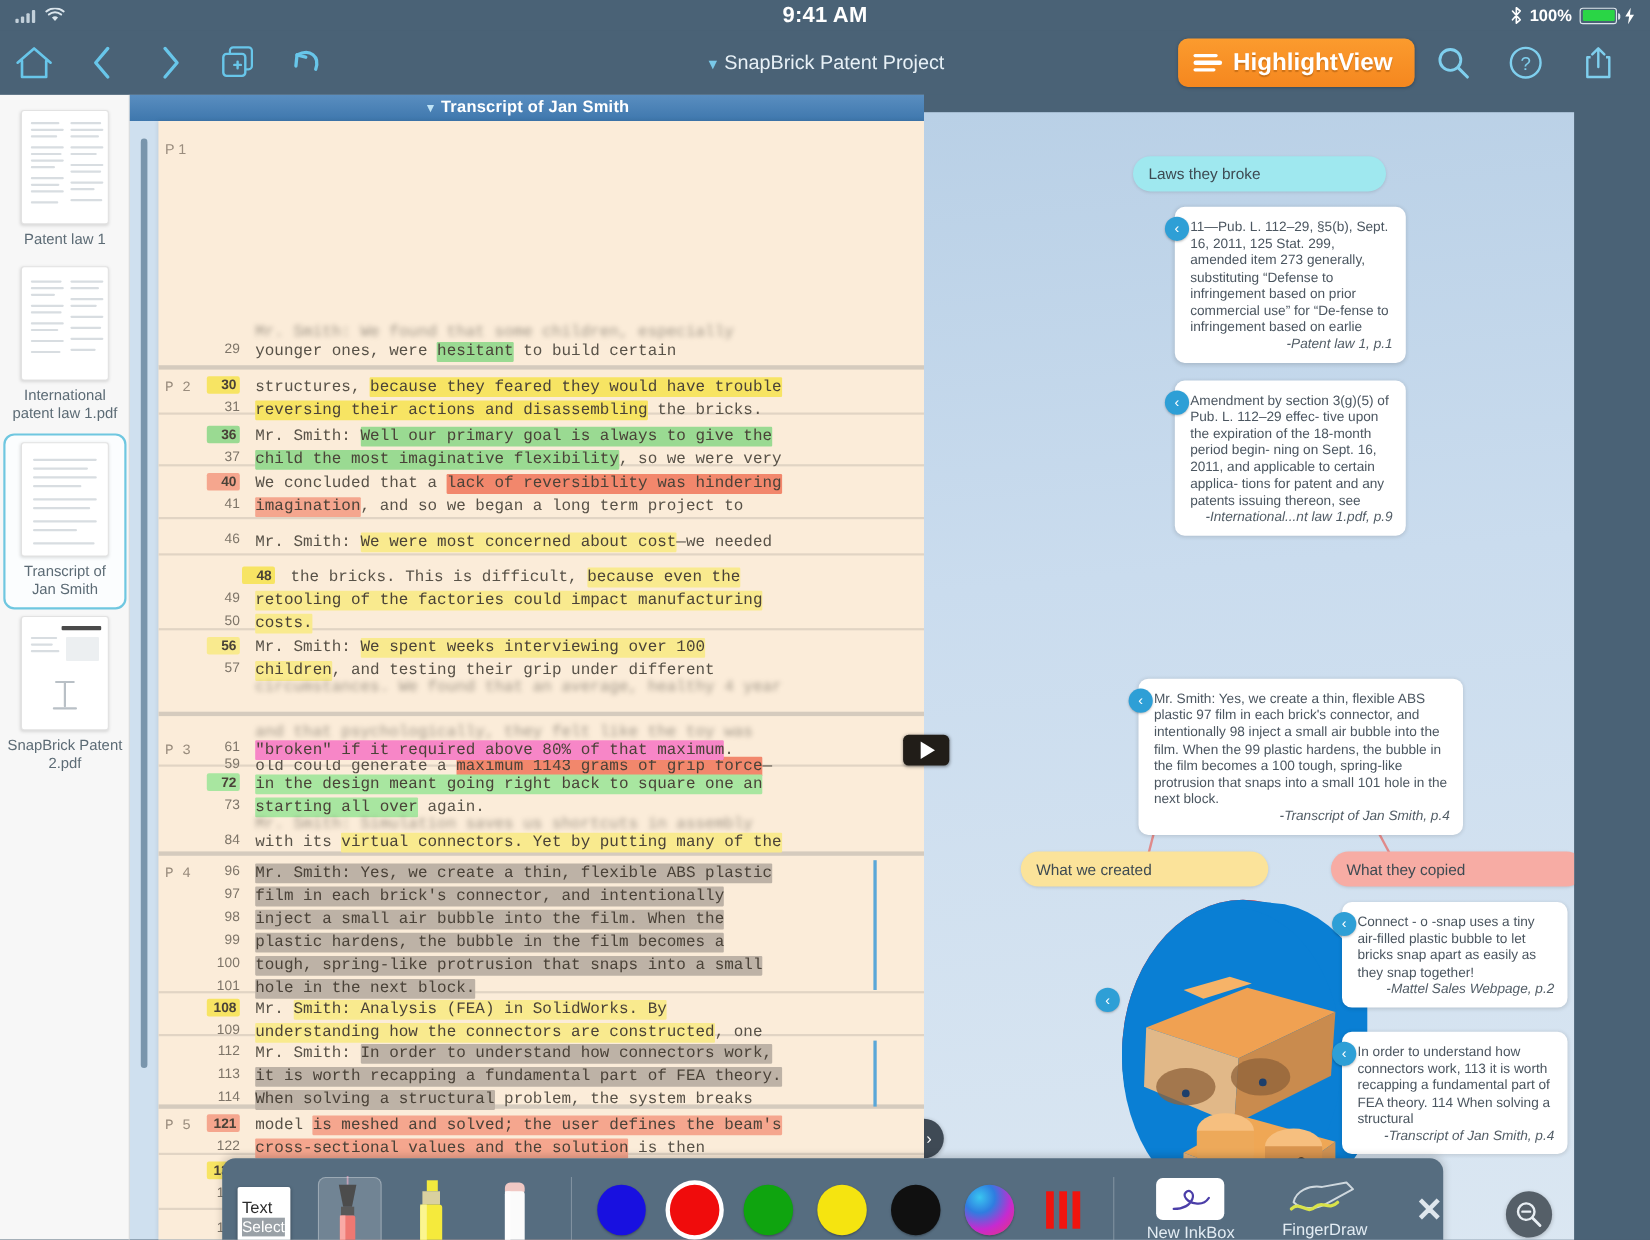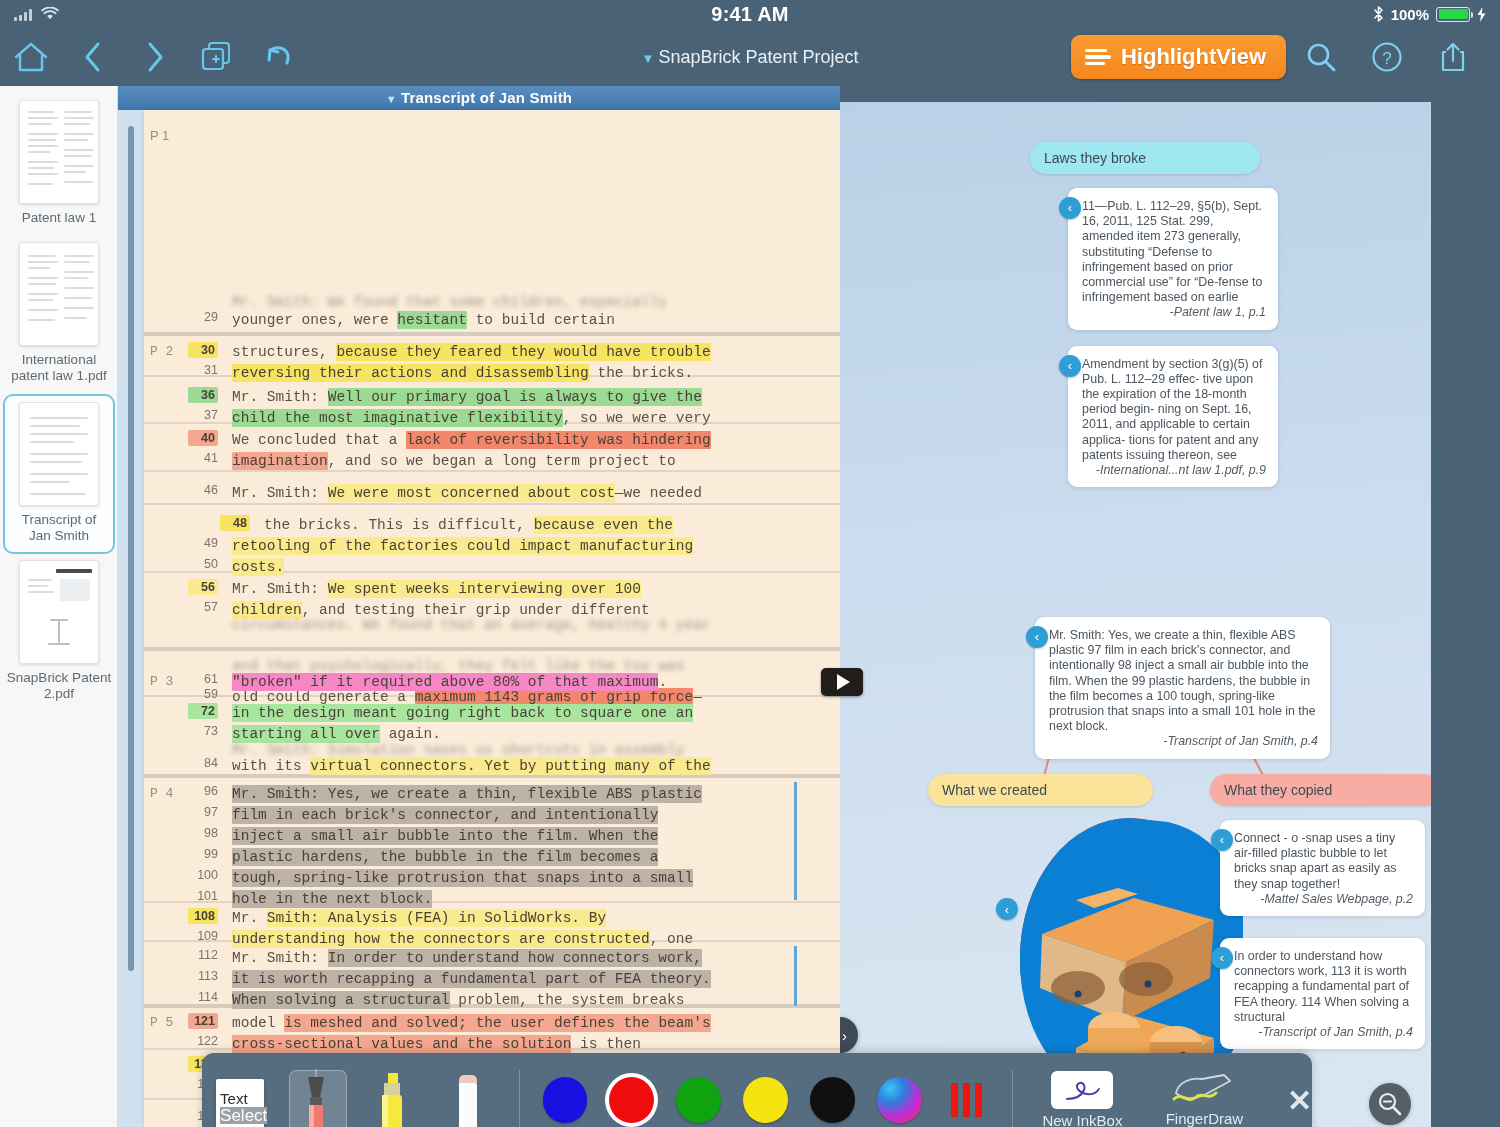--- a/index.html
+++ b/index.html
@@ -222,21 +222,21 @@
   #inkbox-icon{ width:62px; height:38px; background:#fff; border-radius:6px;
      display:flex; align-items:center; justify-content:center; }
   #close-toolbar{ color:#dfe7ed; font-size:30px; font-weight:bold;
      cursor:pointer; margin-left:18px; }
   .tool-text-card{
     width:48px; height:56px; background:#fff; border-radius:2px;
     display:flex; flex-direction:column; align-items:flex-start;
     justify-content:center; padding-left:4px; box-shadow:0 1px 3px rgba(0,0,0,.3);
   }
   .tool-text-card .t1{ font-size:15px; color:#2b2b2b; line-height:17px; }
-  .tool-text-card .t2{ font-size:17px; color:#fff; background:#9aa1a7;
+  .tool-text-card .t2{ font-size:14px; color:#fff; background:#9aa1a7;
     line-height:17px; }
 </style>
 </head>
 <body>
 
 <div id="status-bar">
   <div id="status-left">
     <span class="sig-bars">
       <i></i>
         <i></i>

